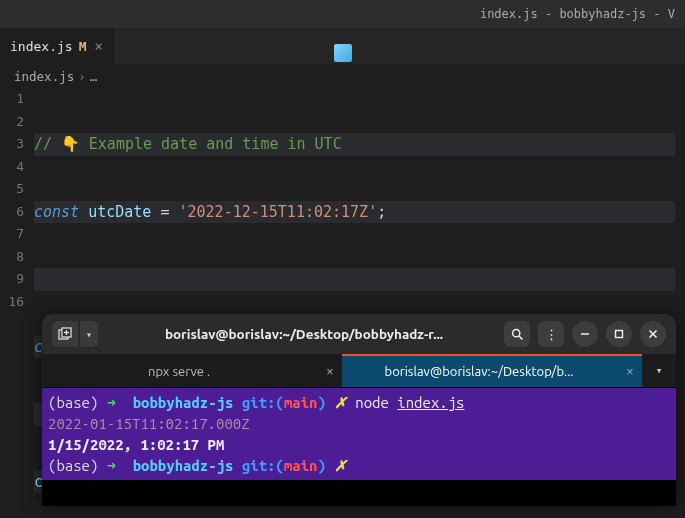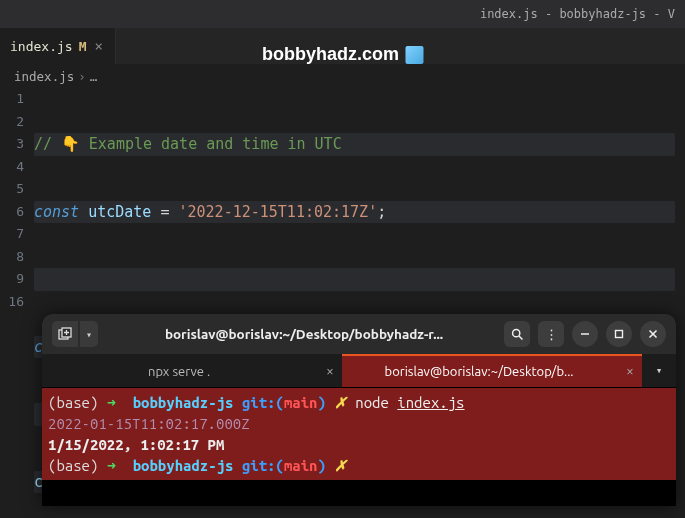--- a/index.html
+++ b/index.html
@@ -176,36 +176,36 @@
     justify-content: center;
     gap: 18px;
     color: #bbb;
     font-size: 13px;
     font-family: 'Ubuntu', Arial, sans-serif;
     position: relative;
     padding: 8px 8px;
     min-width: 0;
   }
   .term-tab .label { white-space:nowrap; overflow:hidden; text-overflow:ellipsis; flex:1; text-align:center;}
-  .term-tab.active { background: #7f1d1d; color: #fff; }
+  .term-tab.active { background: #0c4a6e; color: #fff; }
   .term-tab.active::after {
     content:""; position:absolute; left:0; right:0; top:0; height:2px; background:#e95420;
   }
   .term-tab .tclose { color:#aaa; font-size:14px; flex:0 0 auto;}
   .term-dd {
     width: 34px;
     display:flex; align-items:center; justify-content:center;
     color:#ccc; font-size:11px;
     background:#1c1c1c;
   }
   .term-body {
     padding: 4px 6px;
     font-size: 15px;
     line-height: 21px;
-    background: #7f1d1d;
+    background: #4c1d95;
     color: #eee;
     white-space: pre;
   }
   .t-base { color: #ddd; }
   .t-arrow { color: #4cd964; font-weight:bold;}
   .t-dir { color: #55d0ff; font-weight: bold; }
   .t-git { color: #3aa0ff; font-weight: bold; }
   .t-branch { color: #ff5555; font-weight: bold; }
   .t-branch-p { color: #3aa0ff; font-weight:bold;}
   .t-x { color: #f2d94e; font-weight:bold; font-style: italic;}
@@ -224,21 +224,20 @@
 
 <div class="tabs-row">
   <div class="file-tab">
     <span class="fname">index.js</span>
     <span class="mod">M</span>
     <span class="close">×</span>
   </div>
 </div>
 
 <div class="watermark">
-  <span>bobbyhadz.com</span>
   <span class="cube-icon"></span>
 </div>
 
 <div class="breadcrumb">
   <span>index.js</span>
   <span class="sep">›</span>
   <span>…</span>
 </div>
 
 <div class="editor">

